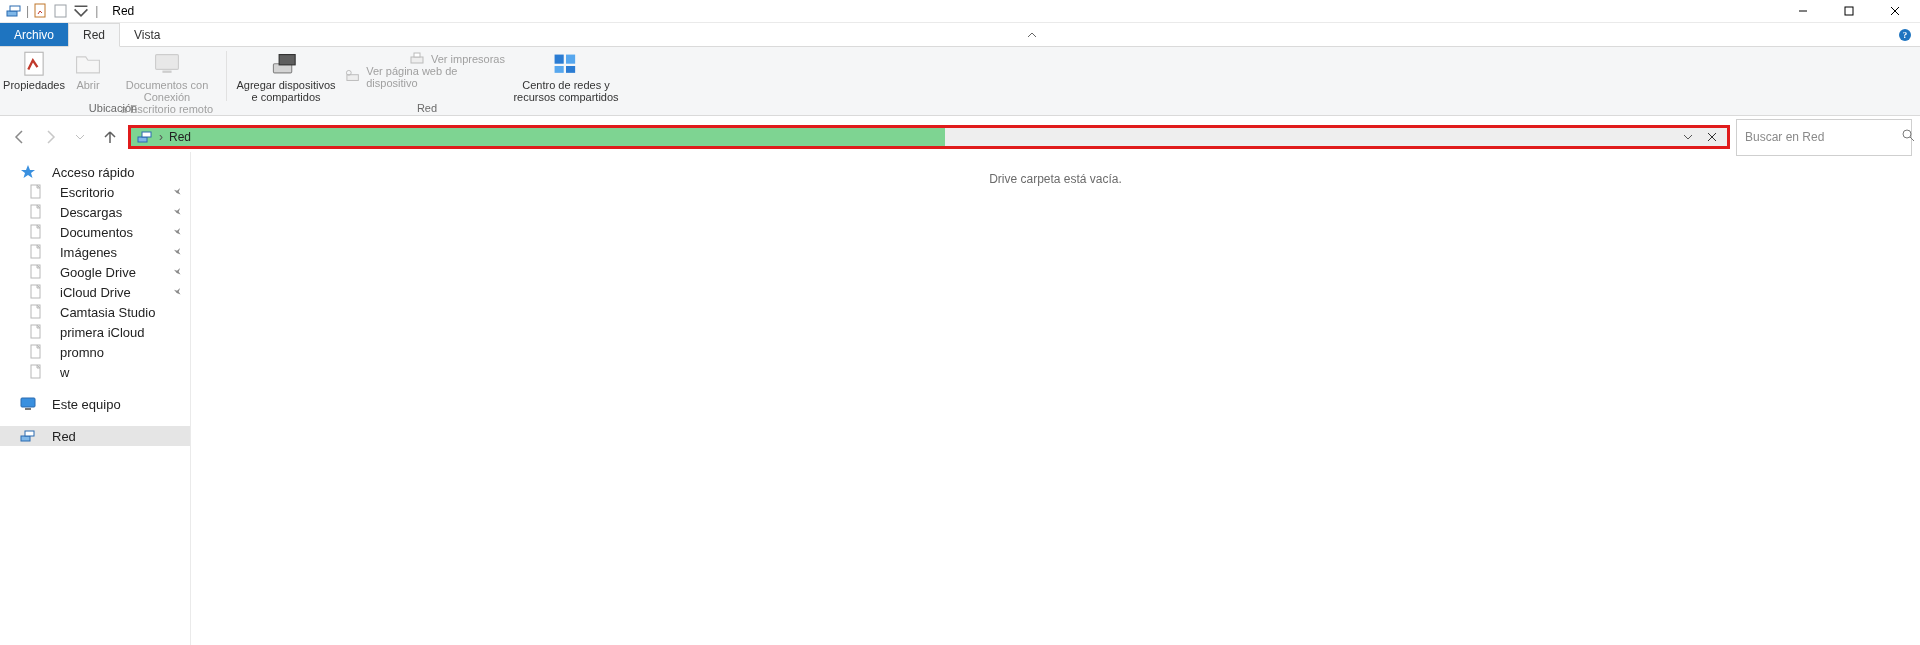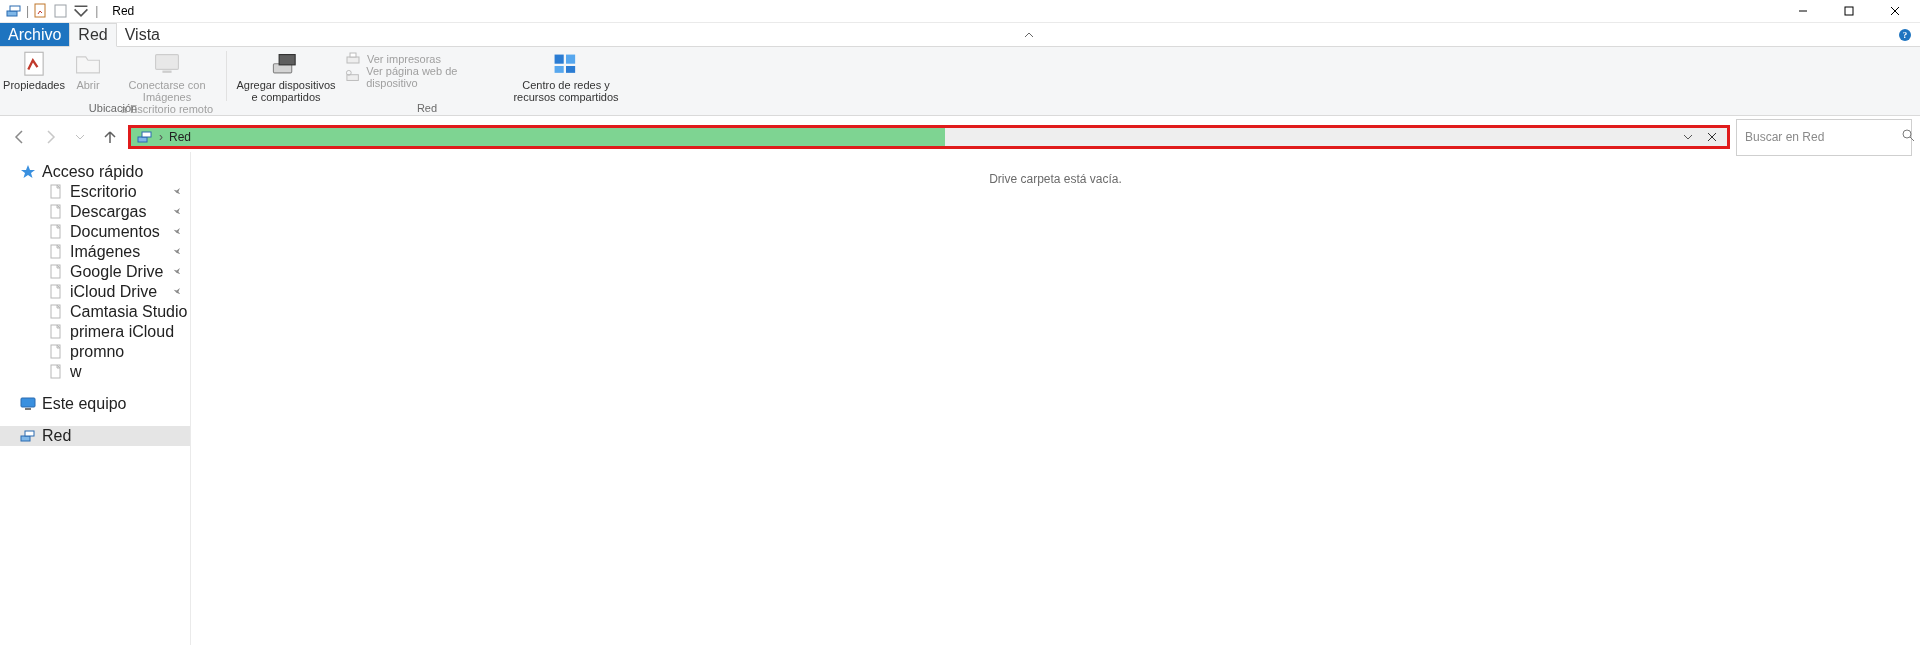--- a/index.html
+++ b/index.html
@@ -16,21 +16,21 @@
 .titlebar-spacer { flex: 1 1 auto; }
 .win-controls { display: flex; }
 .win-btn { width: 46px; height: 22px; display: flex; align-items: center; justify-content: center; }
 .win-btn svg { width: 10px; height: 10px; }
 
 .ribbon-tabs {
   height: 23px; display: flex; align-items: stretch; background: #fff;
   border-bottom: 1px solid #dadada;
 }
 .tab {
-  padding: 0 8px; display: flex; align-items: center; font-size: 16px;
+  padding: 0 14px; display: flex; align-items: center; font-size: 12px;
   background: #fff; color: #333;
 }
 .tab.file { background: #1e74c0; color: #fff; }
 .tab.active { background: #f5f6f7; border: 1px solid #dadada; border-bottom: 1px solid #f5f6f7; margin-bottom: -1px; }
 .help-btn { width: 30px; display: flex; align-items: center; justify-content: center; color: #1e74c0; font-weight: bold; margin-left: auto; }
 
 .ribbon-panel { height: 68px; background: #f5f6f7; border-bottom: 1px solid #dadada; display: flex; align-items: stretch; }
 .ribbon-group { position: relative; padding: 2px 6px 14px 6px; display: flex; flex-direction: row; align-items: flex-start; gap: 6px; }
 .ribbon-sep { width: 1px; background: #e1e1e1; margin: 4px 0 14px 0; }
 .ribbon-group-label {
@@ -72,24 +72,24 @@
 .search-box input {
   flex: 1 1 auto; border: none; outline: none; font: inherit; color: #4d4d4d; background: transparent;
 }
 .search-box input::placeholder { color: #8a8a8a; }
 
 .body-row { display: flex; height: calc(645px - 22px - 23px - 68px - 36px); }
 .sidebar {
   width: 190px; border-right: 1px solid #eaeaea; padding: 10px 0; overflow: hidden;
 }
 .tree-item, .tree-sub {
-  height: 20px; display: flex; align-items: center; gap: 6px; padding-left: 20px;
-  font-size: 16px; color: #222; position: relative;
-}
-.tree-sub { padding-left: 48px; }
+  height: 20px; display: flex; align-items: center; gap: 16px; padding-left: 20px;
+  font-size: 13px; color: #222; position: relative;
+}
+.tree-sub { padding-left: 28px; }
 .tree-item.sel, .tree-sub.sel { background: #e5e5e5; }
 .pin { position: absolute; right: 8px; color: #8a8a8a; transform: rotate(35deg); }
 .ico-sm { width: 16px; height: 16px; display:flex; align-items:center; justify-content:center; }
 
 .content { flex: 1 1 auto; display: flex; flex-direction: column; }
 .empty-msg { text-align: center; color: #6b6b6b; font-size: 12px; padding-top: 20px; }
 
 .sep-bar { height: 12px; }
 </style>
 </head>
@@ -181,42 +181,42 @@
       <div class="lbl">Abrir</div>
     </div>
     <div class="big-btn wide disabled">
       <div class="ico">
         <svg viewBox="0 0 28 24">
             <rect x="4" y="4" width="20" height="13" rx="1" fill="#e8e8e8" stroke="#cdcdcd"></rect>
             <rect x="10" y="18" width="8" height="2" fill="#cdcdcd"></rect>
           </svg>
       </div>
       <div class="lbl">
-        <span>Conectarse con Imágenes</span><br>
+        <span>Documentos con Conexión</span><br>
         <span>a Escritorio remoto</span>
       </div>
     </div>
     <div class="ribbon-group-label">Ubicación</div>
   </div>
   <div class="ribbon-sep"></div>
   <div class="ribbon-group">
     <div class="big-btn wide">
       <div class="ico">
         <svg viewBox="0 0 28 24">
             <rect x="3" y="12" width="16" height="8" rx="1" fill="#d4d4d4" stroke="#888"></rect>
             <rect x="8" y="4" width="14" height="9" fill="#5f5f5f" stroke="#333"></rect>
           </svg>
       </div>
       <div class="lbl">
         <span>Agregar dispositivos</span><br>
         <span>e compartidos</span>
       </div>
     </div>
     <div class="small-btn-col" style="width:160px;">
-      <div class="small-btn disabled" style="color:#a0a0a0;">
+      <div class="small-btn disabled" style="color:#a0a0a0;justify-content:flex-end;">
         <span class="ico">
             <svg viewBox="0 0 16 16">
               <rect x="2" y="6" width="12" height="6" fill="#eee" stroke="#bbb"></rect>
               <rect x="5" y="2" width="6" height="4" fill="#fff" stroke="#bbb"></rect>
             </svg>
           </span>
         <span>Ver impresoras</span>
       </div>
       <div class="small-btn disabled" style="color:#a0a0a0;">
         <span class="ico">

